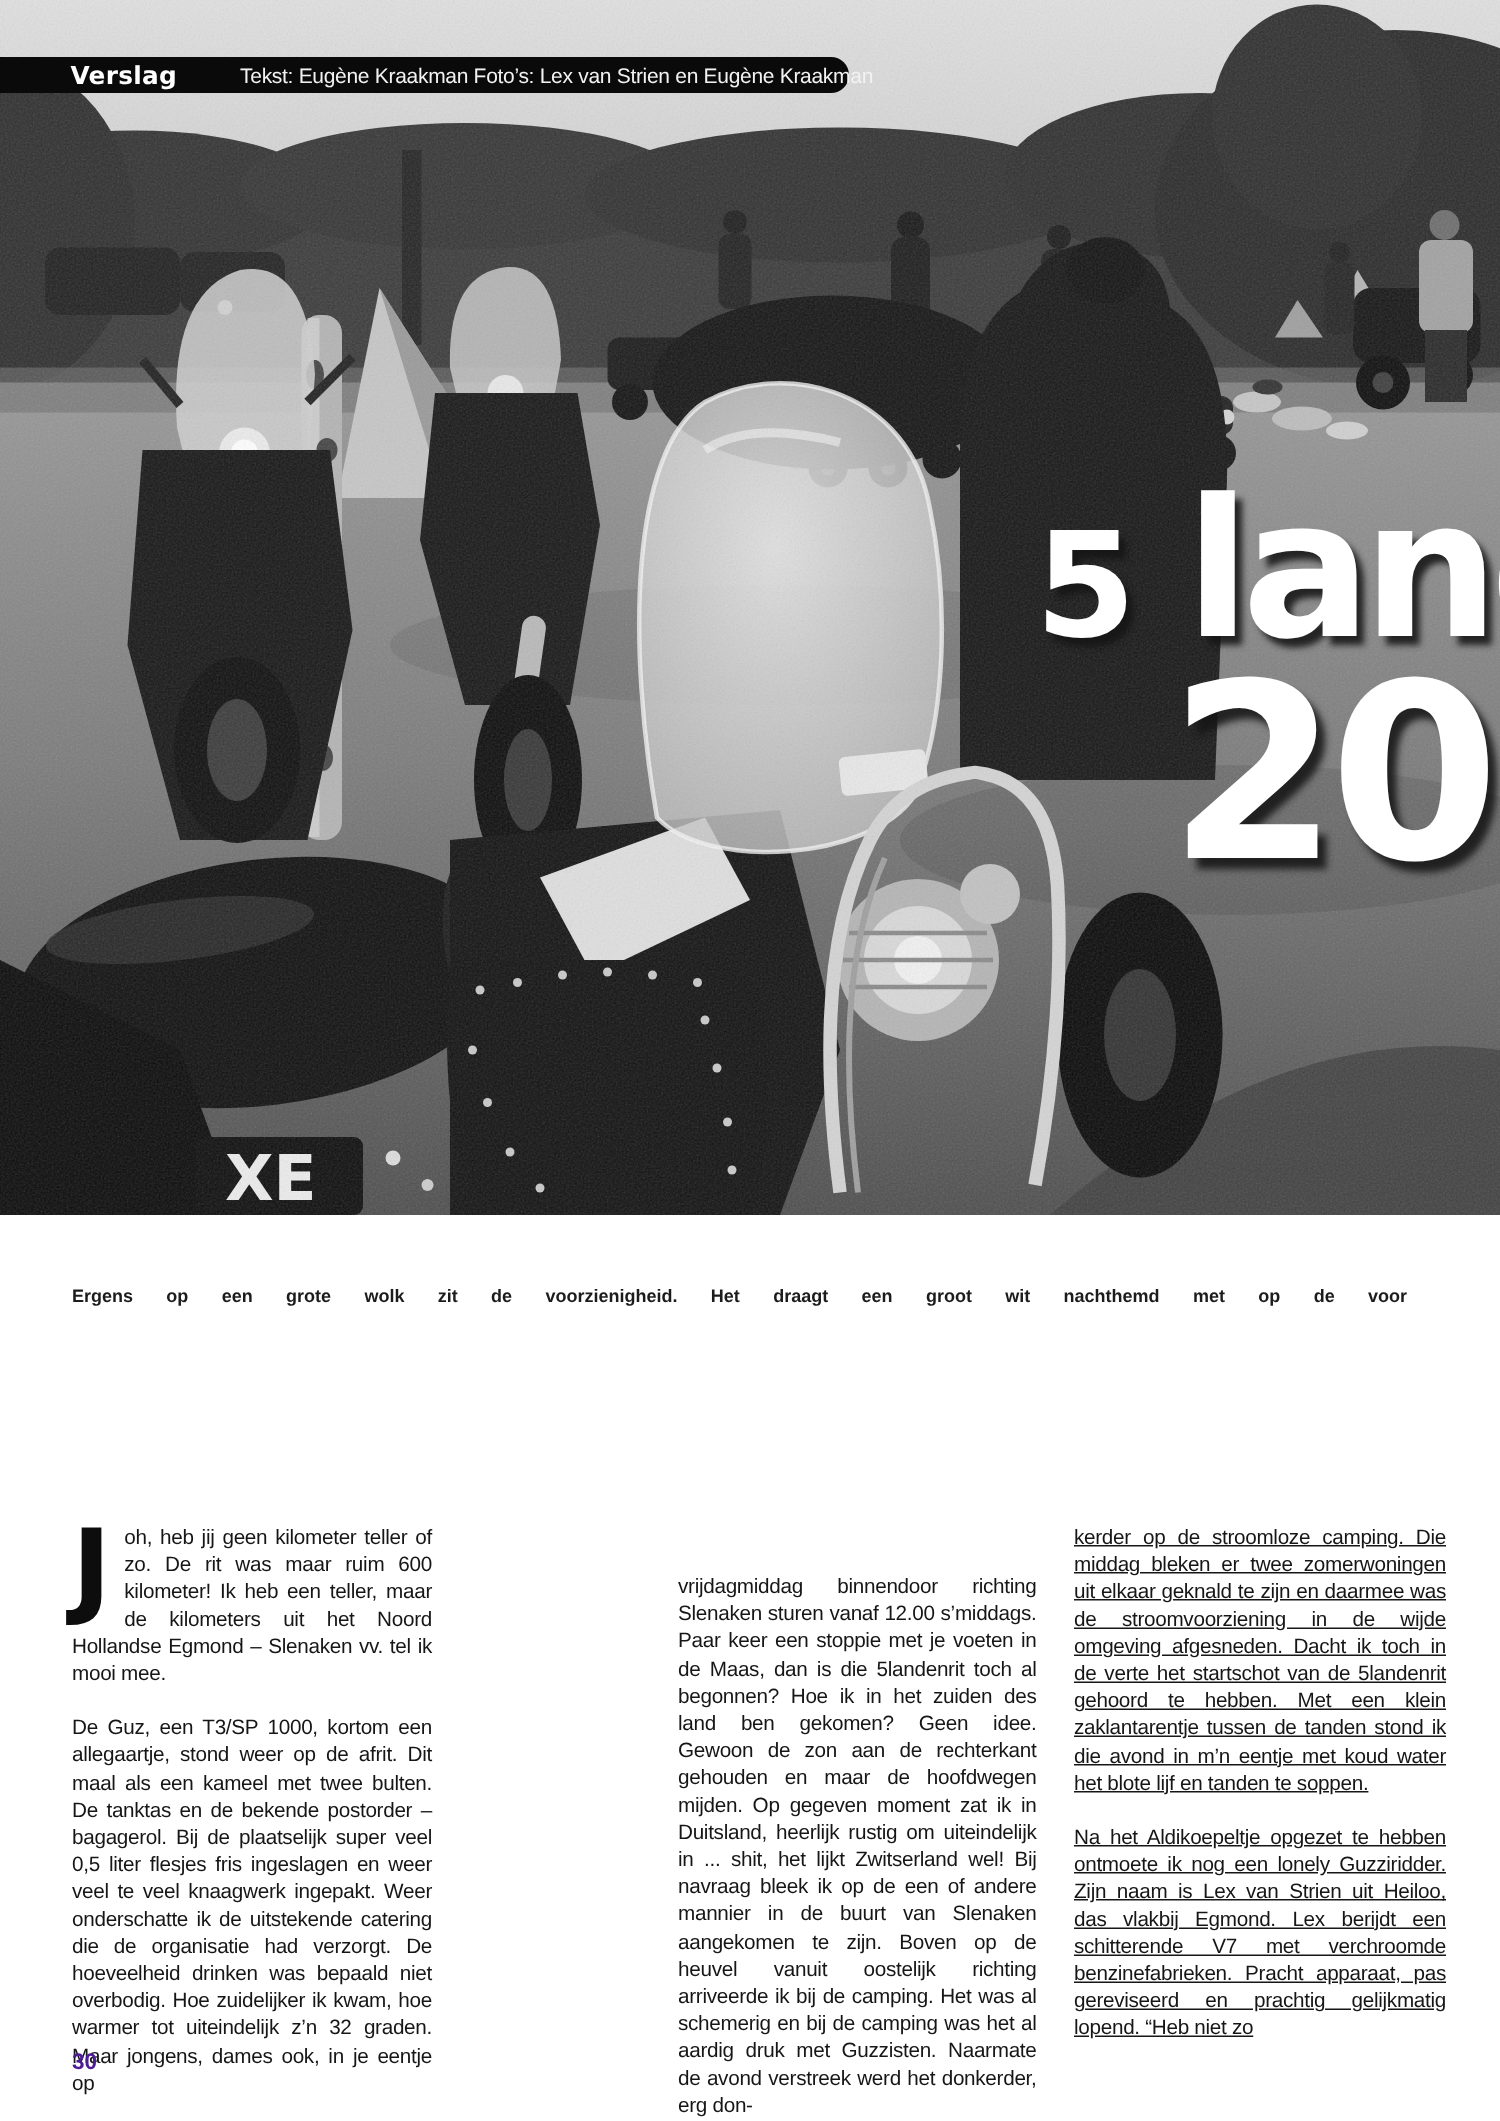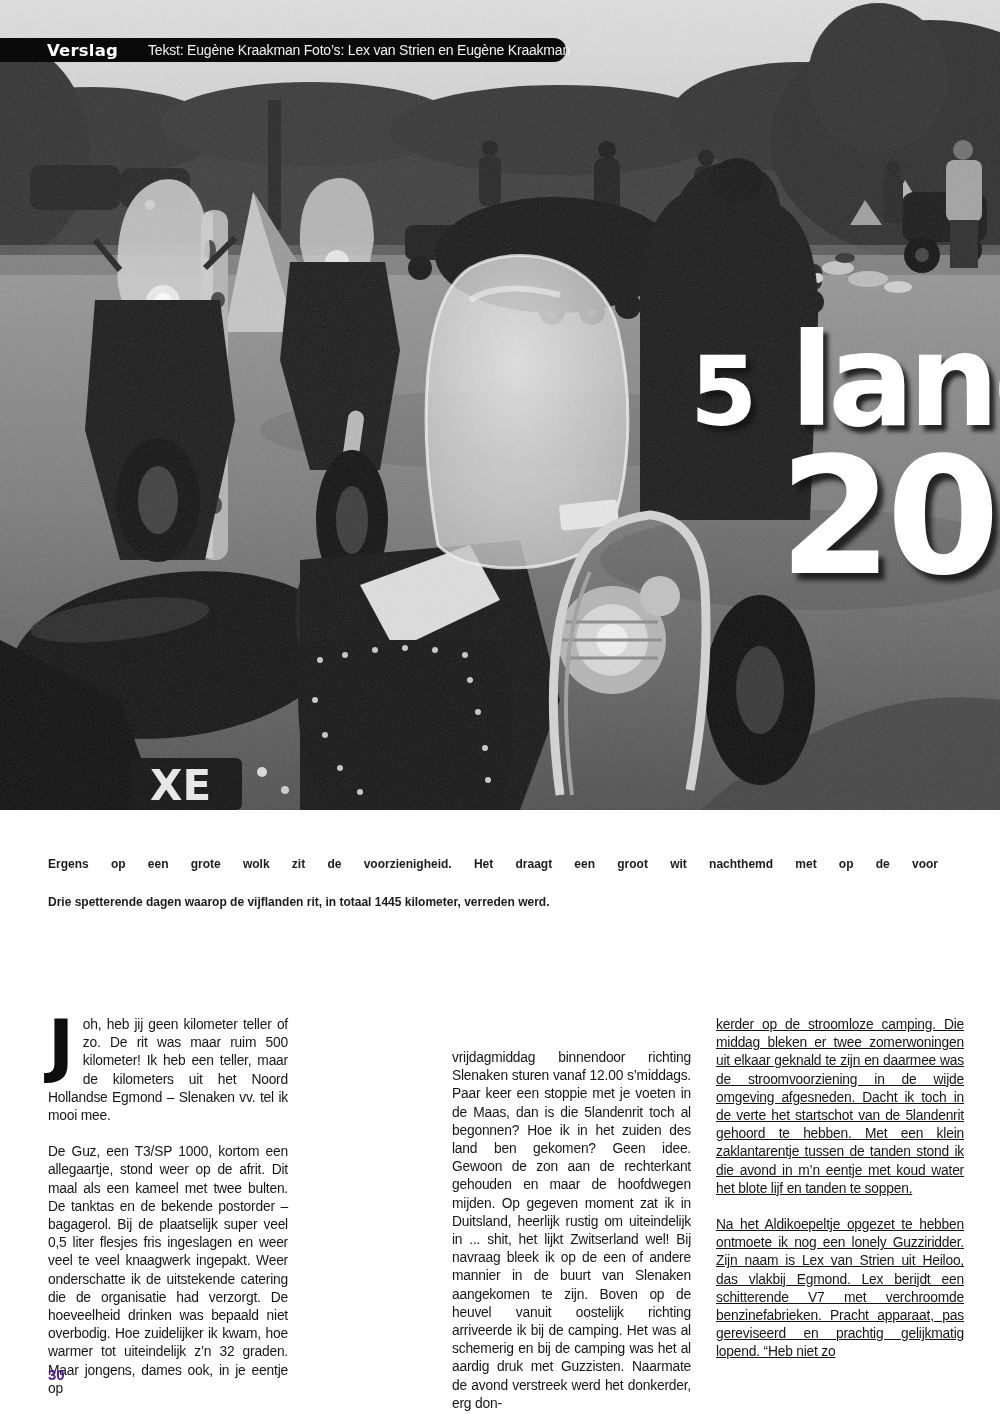--- a/index.html
+++ b/index.html
@@ -8,21 +8,21 @@
     background:#ffffff;overflow:hidden;
     font-family:"Liberation Sans",sans-serif;color:#1a1a1a;
   }
   
   .photo{position:absolute;left:0;top:0;width:1000px;height:810px;overflow:hidden;background:#bdbdbd;}
   .photo svg{display:block;width:100%;height:100%;}
   
   .kicker{
     position:absolute;left:0;top:38px;height:24px;width:566px;z-index:5;
     background:#0a0a0a;border-radius:0 13px 13px 0;
-    display:flex;align-items:center;box-sizing:border-box;padding-left:47px;gap:0;
+    display:flex;align-items:center;box-sizing:border-box;padding-left:47px;gap:12px;
   }
   .kicker-label{color:#ffffff;font-weight:bold;font-size:16.5px;letter-spacing:.2px;font-family:"DejaVu Sans",sans-serif;}
   .kicker-credits{color:#f2f2f2;font-size:14px;letter-spacing:-.2px;white-space:nowrap;margin-left:30px;}
   
   .title-l1,.title-l2{
     position:absolute;z-index:4;color:#ffffff;font-weight:bold;line-height:1;white-space:nowrap;
     font-family:"DejaVu Sans",sans-serif;
     text-shadow:5px 6px 4px rgba(22,22,22,.88);
   }
   .title-l1{left:690px;top:317px;font-size:128px;letter-spacing:-6px;}
@@ -286,25 +286,24 @@
     <div class="title-l2">2003</div>
   </div>
 
   <div class="kicker">
     <span class="kicker-label">Verslag</span>
     <span class="kicker-credits">Tekst: Eugène Kraakman Foto’s: Lex van Strien en Eugène Kraakman</span>
   </div>
 
   <div class="intro">
     <div class="intro-line just">Ergens op een grote wolk zit de voorzienigheid. Het draagt een groot wit nachthemd met op de voor</div>
-    <div class="intro-line">Drie spetterende dagen waarop de vijflanden rit, in totaal 1445 kilometer, verreden werd.</div>
   </div>
 
   <div class="col col1">
-    <p><span class="dropcap">J</span><span>oh, heb jij geen kilometer teller of zo. De rit was maar ruim 500 kilometer! Ik heb een teller, maar de kilometers uit het Noord Hollandse Egmond – Slenaken vv. tel ik mooi mee.</span></p>
+    <p><span class="dropcap">J</span><span>oh, heb jij geen kilometer teller of zo. De rit was maar ruim 600 kilometer! Ik heb een teller, maar de kilometers uit het Noord Hollandse Egmond – Slenaken vv. tel ik mooi mee.</span></p>
     <p>De Guz, een T3/SP 1000, kortom een allegaartje, stond weer op de afrit. Dit maal als een kameel met twee bulten. De tanktas en de bekende postorder –bagagerol. Bij de plaatselijk super veel 0,5 liter flesjes fris ingeslagen en weer veel te veel knaagwerk ingepakt. Weer onderschatte ik de uitstekende catering die de organisatie had verzorgt. De hoeveelheid drinken was bepaald niet overbodig. Hoe zuidelijker ik kwam, hoe warmer tot uiteindelijk z’n 32 graden. Maar jongens, dames ook, in je eentje op</p>
   </div>
 
   <div class="col col2">
     <p>vrijdagmiddag binnendoor richting Slenaken sturen vanaf 12.00 s’middags. Paar keer een stoppie met je voeten in de Maas, dan is die 5landenrit toch al begonnen? Hoe ik in het zuiden des land ben gekomen? Geen idee. Gewoon de zon aan de rechterkant gehouden en maar de hoofdwegen mijden. Op gegeven moment zat ik in Duitsland, heerlijk rustig om uiteindelijk in ... shit, het lijkt Zwitserland wel! Bij navraag bleek ik op de een of andere mannier in de buurt van Slenaken aangekomen te zijn. Boven op de heuvel vanuit oostelijk richting arriveerde ik bij de camping. Het was al schemerig en bij de camping was het al aardig druk met Guzzisten. Naarmate de avond verstreek werd het donkerder, erg don-</p>
   </div>
 
   <div class="col col3">
     <p>kerder op de stroomloze camping. Die middag bleken er twee zomerwoningen uit elkaar geknald te zijn en daarmee was de stroomvoorziening in de wijde omgeving afgesneden. Dacht ik toch in de verte het startschot van de 5landenrit gehoord te hebben. Met een klein zaklantarentje tussen de tanden stond ik die avond in m’n eentje met koud water het blote lijf en tanden te soppen.</p>
     <p>Na het Aldikoepeltje opgezet te hebben ontmoete ik nog een lonely Guzziridder. Zijn naam is Lex van Strien uit Heiloo, das vlakbij Egmond. Lex berijdt een schitterende V7 met verchroomde benzinefabrieken. Pracht apparaat, pas gereviseerd en prachtig gelijkmatig lopend. “Heb niet zo</p>

